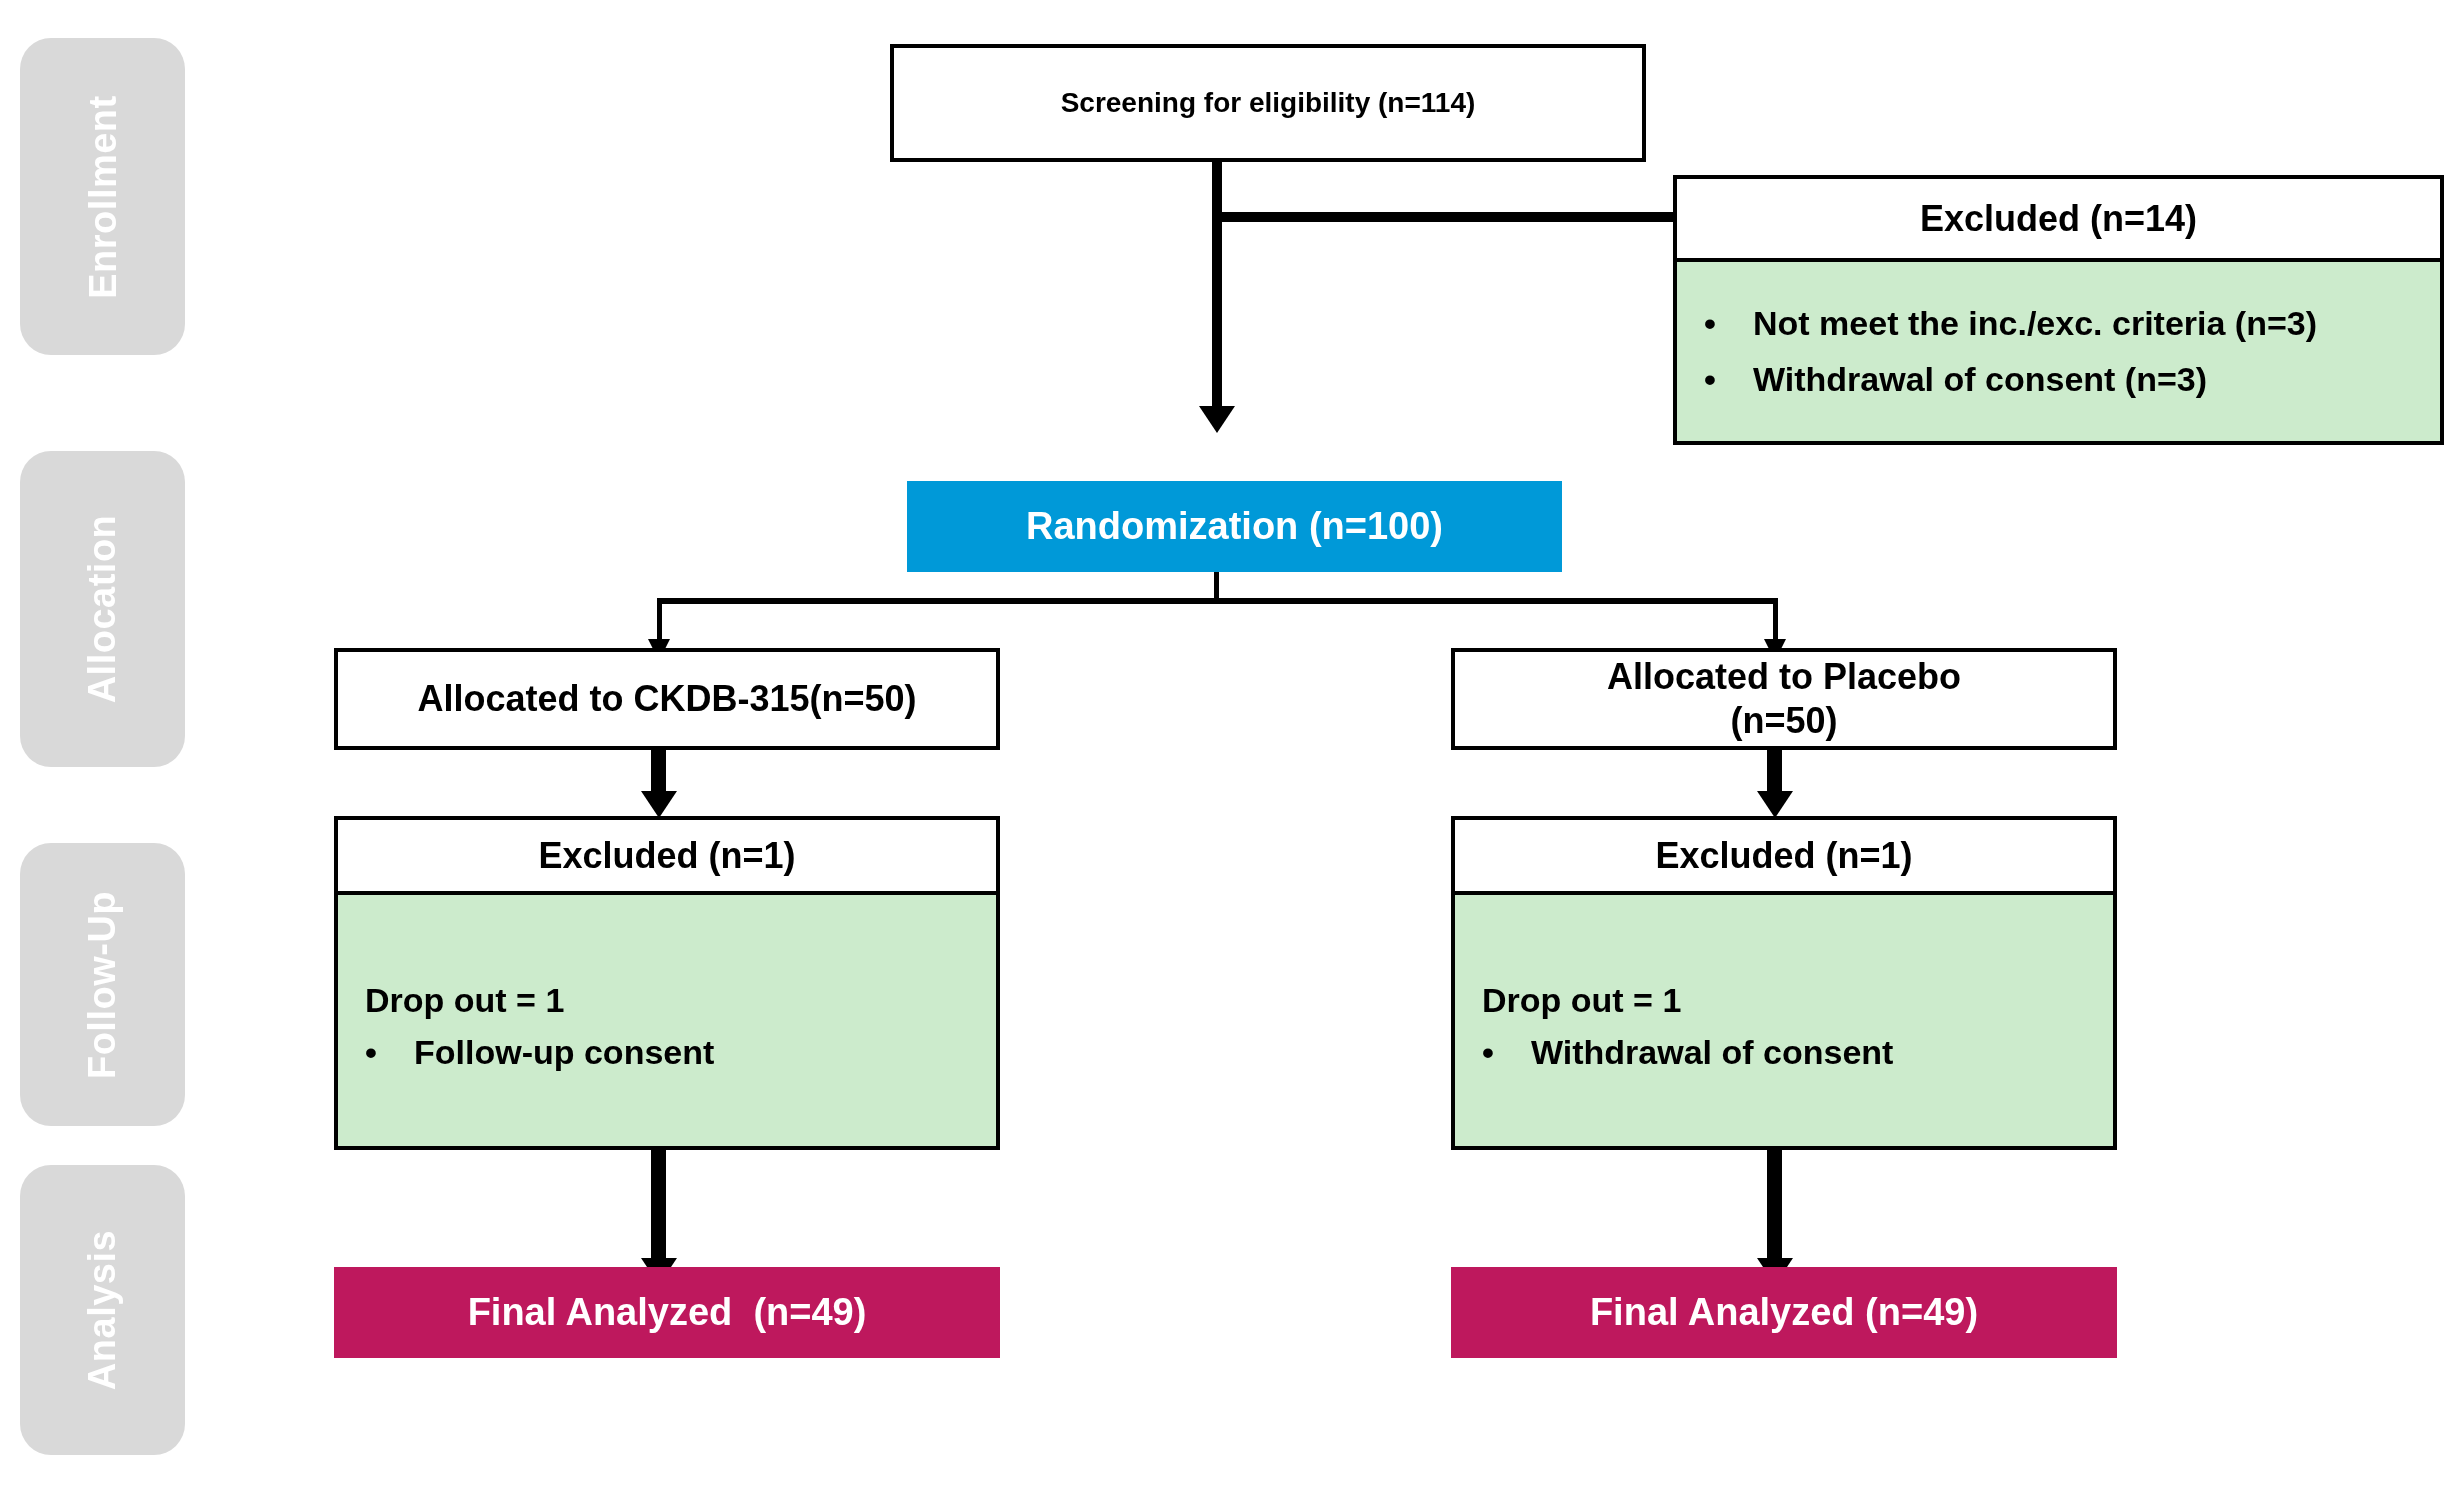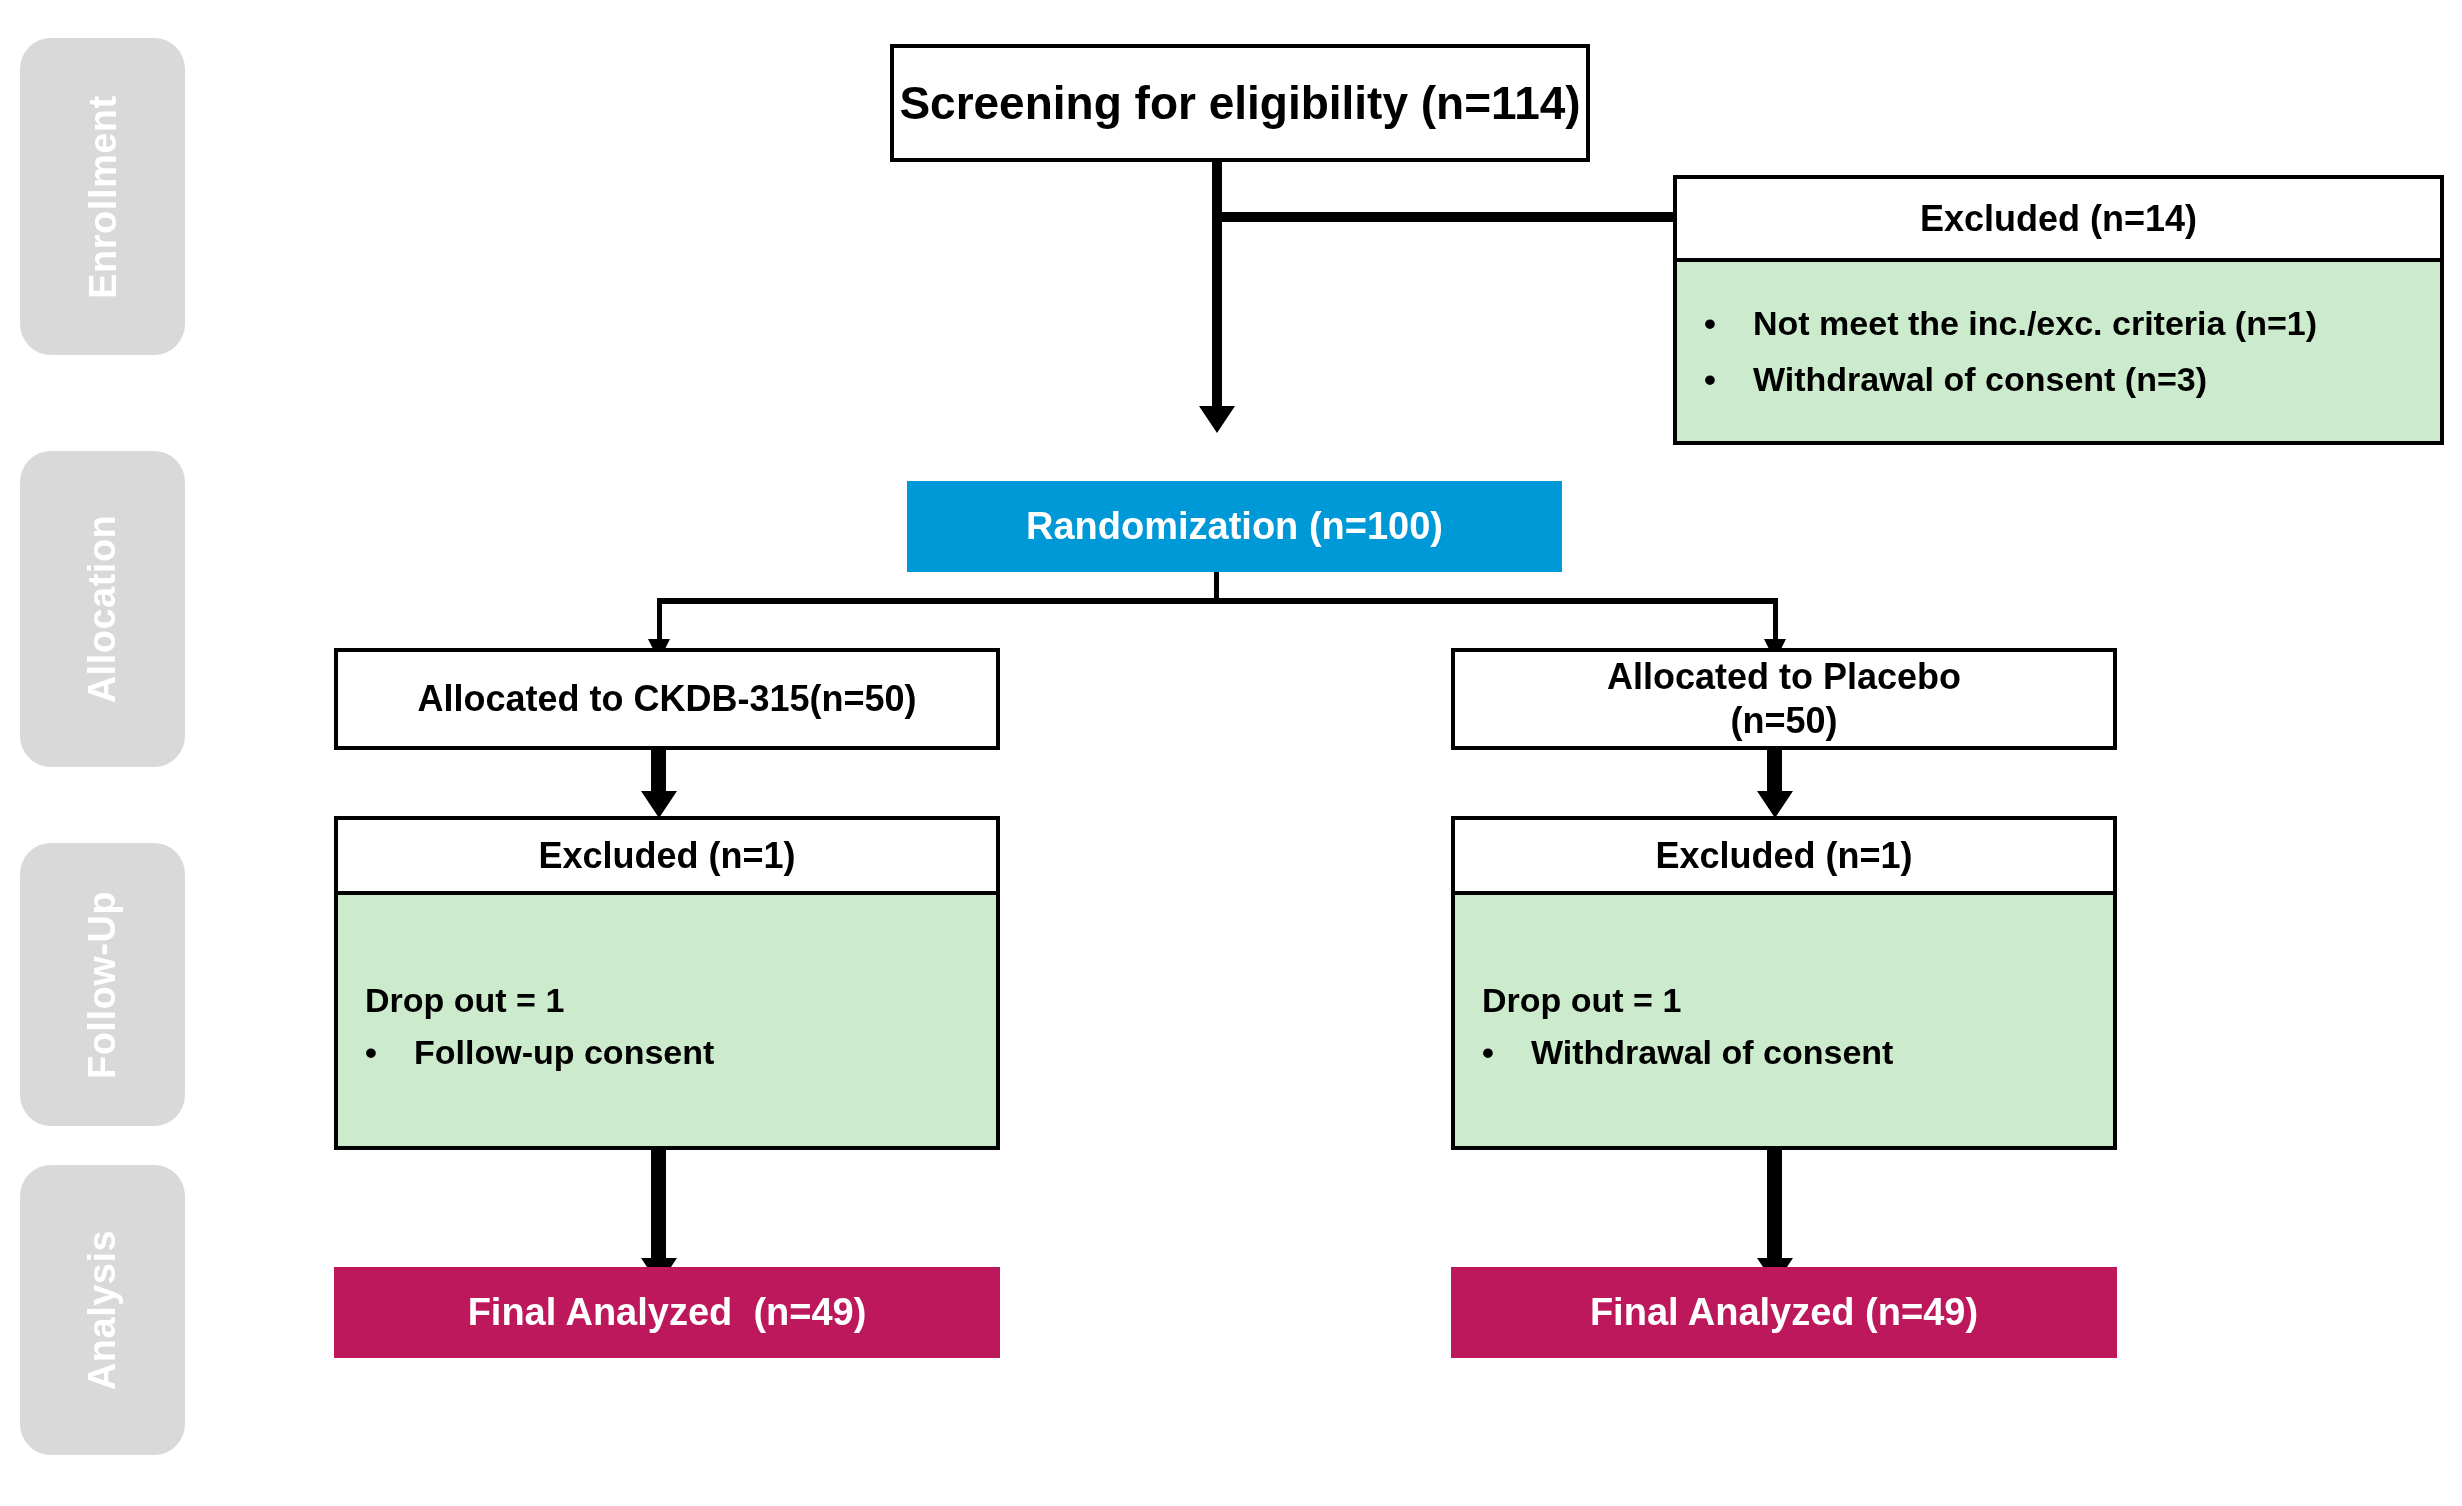--- a/index.html
+++ b/index.html
@@ -171,32 +171,32 @@
 
   <div class="vline" style="left:1767px; top:742px; width:15.4px; height:56px;"></div>
   <div class="arrowhead arrow-down" style="left:1757px; top:791px;"></div>
 
   <div class="vline" style="left:651px; top:1150px; width:15.4px; height:118px;"></div>
   <div class="arrowhead arrow-down" style="left:641px; top:1258px;"></div>
 
   <div class="vline" style="left:1767px; top:1150px; width:15.4px; height:118px;"></div>
   <div class="arrowhead arrow-down" style="left:1757px; top:1258px;"></div>
 
-  <div class="box box-outline" style="left:890px; top:44px; width:700px; height:118px; font-size:46px;">
+  <div class="box box-outline" style="left:890px; top:44px; width:756px; height:118px; font-size:28px;">
     <span>Screening for eligibility (n=114)</span>
   </div>
 
   <div class="excl-wrap" style="left:1673px; top:175px; width:771px; height:270px;">
     <div class="excl-head" style="height:83px; font-size:36px;">
       <span>Excluded (n=14)</span>
     </div>
     <div class="excl-body" style="font-size:34px; padding:7.3px 0 7.3px 27px; gap:16.3px;">
       <div class="bullet-row">
         <span class="bullet-dot">•</span>
-        <span>Not meet the inc./exc. criteria (n=1)</span>
+        <span>Not meet the inc./exc. criteria (n=3)</span>
       </div>
       <div class="bullet-row">
         <span class="bullet-dot">•</span>
         <span>Withdrawal of consent (n=3)</span>
       </div>
     </div>
   </div>
 
   <div class="box box-cyan" style="left:907px; top:433px; width:655px; height:91px; font-size:38px;margin-top:48px;">
     <span>Randomization (n=100)</span>

